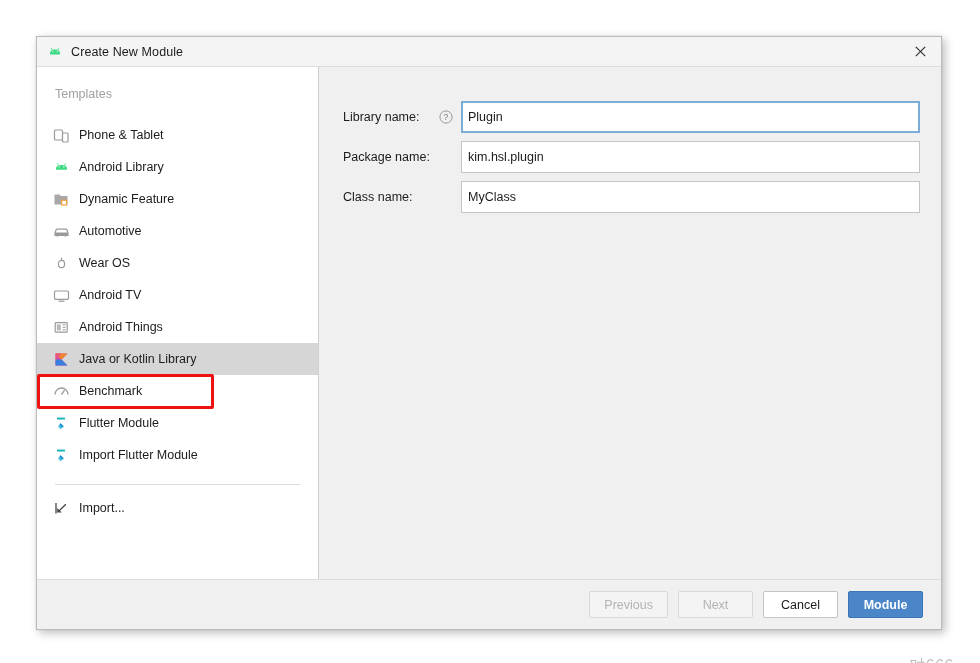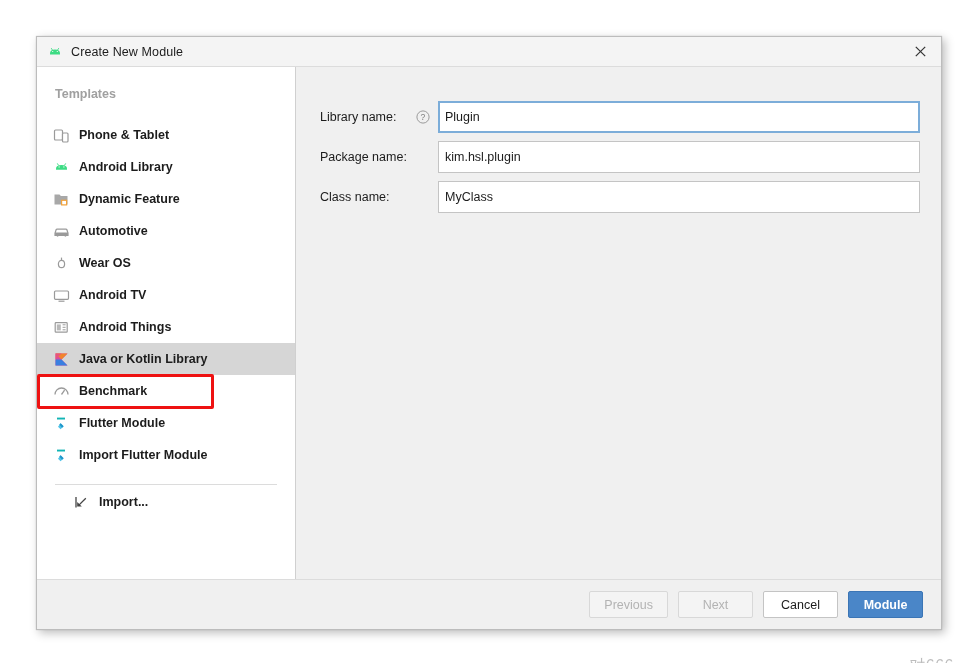--- a/index.html
+++ b/index.html
@@ -59,28 +59,27 @@
   
   #body-split {
     flex: 1;
     display: flex;
     min-height: 0;
     background: #f0f0f0;
   }
 
   
   #sidebar {
-    width: 259px;
+    width: 282px;
     background: #ffffff;
     border-right: 1px solid #d0d0d0;
     box-sizing: border-box;
     position: relative;
     flex: none;
     padding-top: 18px;
-    font-weight: bold;
   }
   .templates-label {
     font-size: 12.5px;
     color: #a0a0a0;
     padding: 0 0 0 18px;
     margin-bottom: 16px;
     height: 18px;
     line-height: 18px;
   }
   .tpl-item {
@@ -103,22 +102,21 @@
     display: inline-flex; align-items: center; justify-content: center;
   }
   .tpl-item .lbl { white-space: nowrap; }
 
   #sidebar-divider {
     margin: 13px 18px 0 18px;
     border-top: 1px solid #dcdcdc;
     height: 0;
   }
   #import-row {
-    margin-top: 2px;
-    padding-left: 20px;
+    margin-top: 8px;
   }
 
   
   #red-anno {
     position: absolute;
     left: 0px; top: 0px;
     width: 176px; height: 35px;
     border: 3px solid #ee1111;
     border-radius: 2px;
     box-sizing: border-box;

